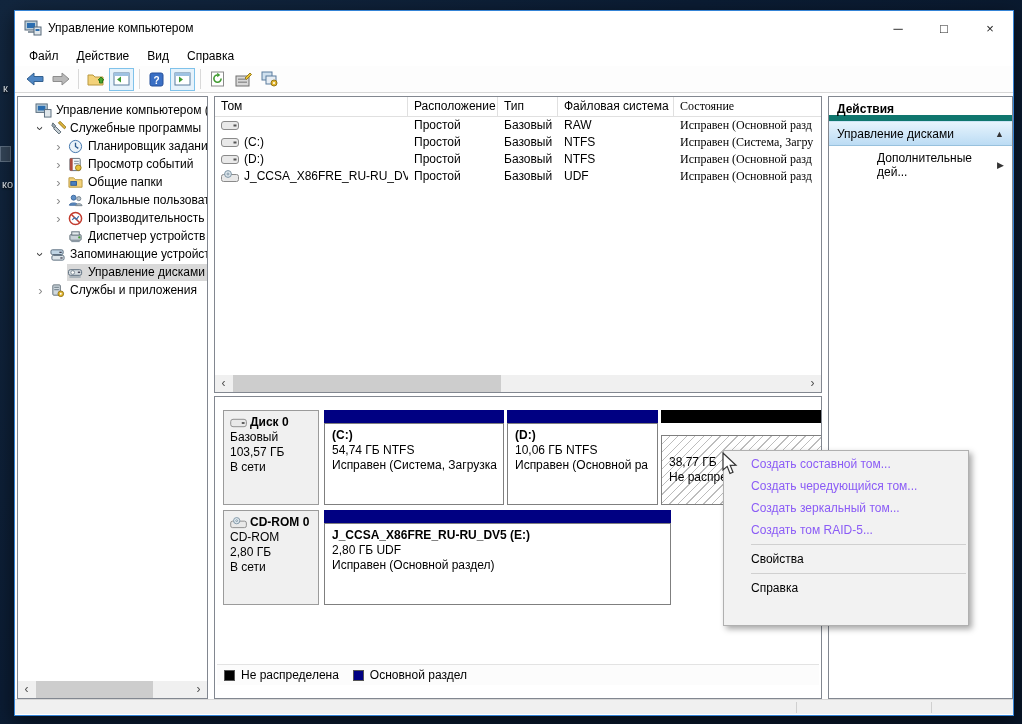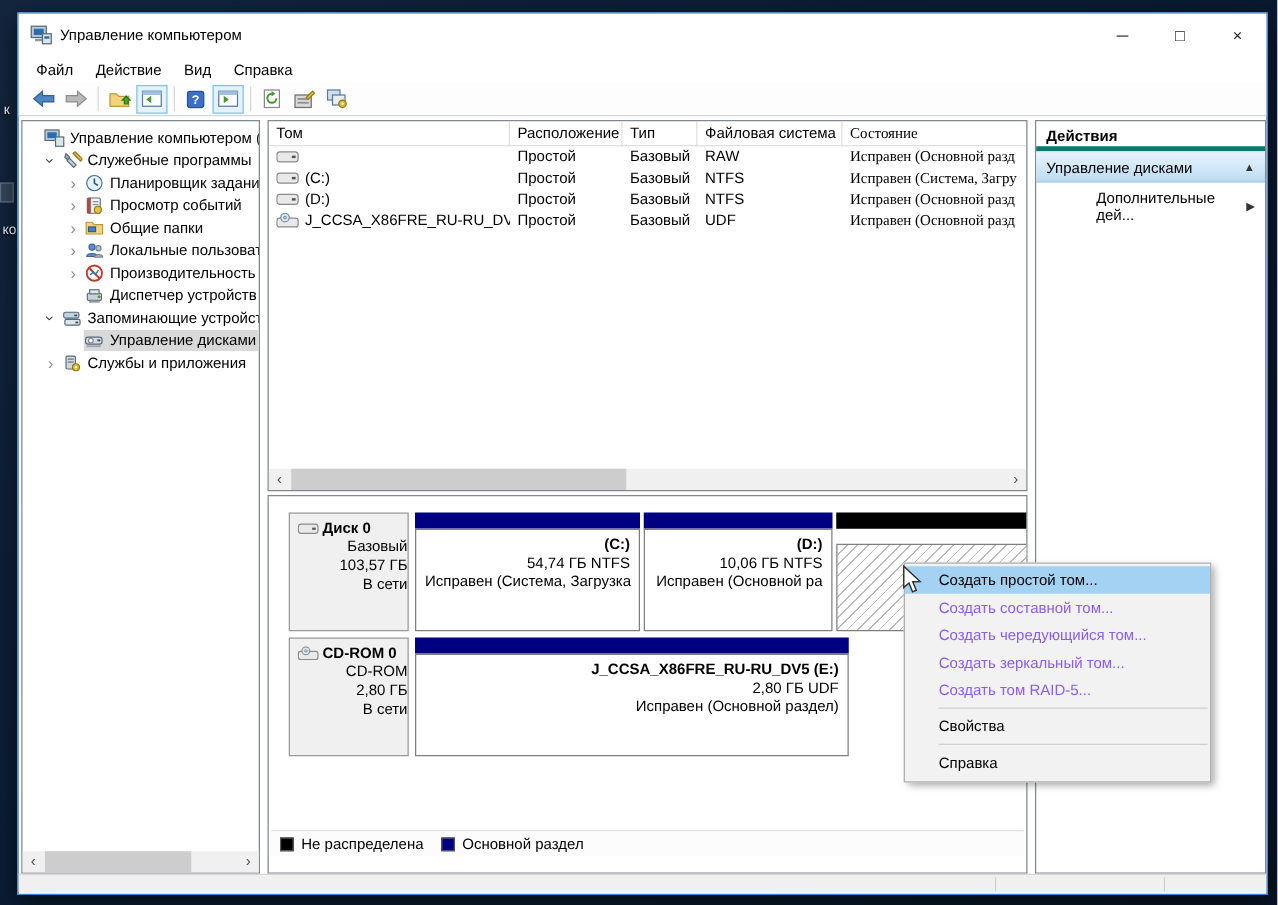--- a/index.html
+++ b/index.html
@@ -61,38 +61,38 @@
   .c-st{ flex:1;font-family:Liberation Serif, serif; }
   .row-ico { width:19px; height:13px; margin-right:4px; flex:0 0 19px; }
 
   
   .hscroll { position:absolute; left:0; bottom:0; width:100%; height:17px; background:#f0f0f0; display:flex; align-items:center; }
   .sb-arrow { width:17px; height:17px; text-align:center; line-height:16px; color:#505050; font-size:12px; flex:0 0 17px; }
   .sb-track { position:relative; flex:1; height:17px; }
   .sb-thumb { position:absolute; top:0; height:17px; background:#cdcdcd; }
 
   
-  .disk-row { position:absolute; left:16px; display:flex;text-align:right; }
+  .disk-row { position:absolute; left:8px; display:flex; }
   .disk-label { width:96px; flex:0 0 96px; background:#f0f0f0; border:1px solid #9b9b9b; padding:4px 0 0 6px; line-height:15px; }
   .disk-label .dl-name { font-weight:bold; display:flex; align-items:center; }
   .dl-ico { width:18px; height:12px; margin-right:2px; }
   .parts { display:flex; margin-left:5px; }
   .part { display:flex; flex-direction:column; margin-right:3px; }
   .part-bar { height:13px; width:100%; }
   .part-box { flex:1; border:1px solid #7f7f7f; background:#fff; padding:4px 7px; overflow:hidden; line-height:15px; white-space:nowrap; }
   .part-box .p-name { font-weight:bold; }
   .part-box.hatched { background:repeating-linear-gradient(135deg,#ffffff 0 5px,#bdbdbd 5px 6px);
     display:flex; flex-direction:column; justify-content:center; }
   .legend { position:absolute; left:2px; bottom:13px; width:602px; height:21px; display:flex; align-items:center;
     background:#fcfcfc; border-top:1px solid #e3e3e3; padding-left:7px; }
   .lg-sw { width:11px; height:11px; margin-right:6px; border:1px solid #555; }
   .lg-label { margin-right:14px; }
 
   
-  .ap-header { height:24px; font-weight:bold; padding:5px 0 4px 8px; border-bottom:4px solid #0f766e; }
+  .ap-header { height:24px; font-weight:bold; padding:5px 0 4px 8px; border-bottom:6px solid #0f766e; }
   .ap-group { height:25px; background:linear-gradient(#e7f4fd,#bcdcf4); border-top:1px solid #cbe4f5; border-bottom:1px solid #98c1dd;
     display:flex; align-items:center; padding:0 8px; }
   .ap-group .ap-gl { flex:1; }
   .ap-arrow { font-size:9px; color:#333; }
   .ap-sub { height:26px; display:flex; align-items:center; padding:12px 8px 0 48px; }
   .ap-sub .ap-sl { flex:1; }
 
   .statusbar { position:absolute; left:0; bottom:1px; width:998px; height:15px; background:#f0f0f0; border-top:1px solid #d7d7d7; }
   .sb-sep { position:absolute; top:2px; width:1px; height:11px; background:#d0d0d0; }
 
@@ -514,21 +514,20 @@
       </div>
     </div>
 
     <div class="statusbar">
       <div class="sb-sep" style="left:781px;"></div>
       <div class="sb-sep" style="left:916px;"></div>
     </div>
   </div>
 
   <div class="ctx-menu">
-    <div class="ctx-item hl">Создать простой том...</div>
     <div class="ctx-item disabled">Создать составной том...</div>
     <div class="ctx-item disabled">Создать чередующийся том...</div>
     <div class="ctx-item disabled">Создать зеркальный том...</div>
     <div class="ctx-item disabled">Создать том RAID-5...</div>
     <div class="ctx-sep"></div>
     <div class="ctx-item">Свойства</div>
     <div class="ctx-sep"></div>
     <div class="ctx-item">Справка</div>
   </div>
 

